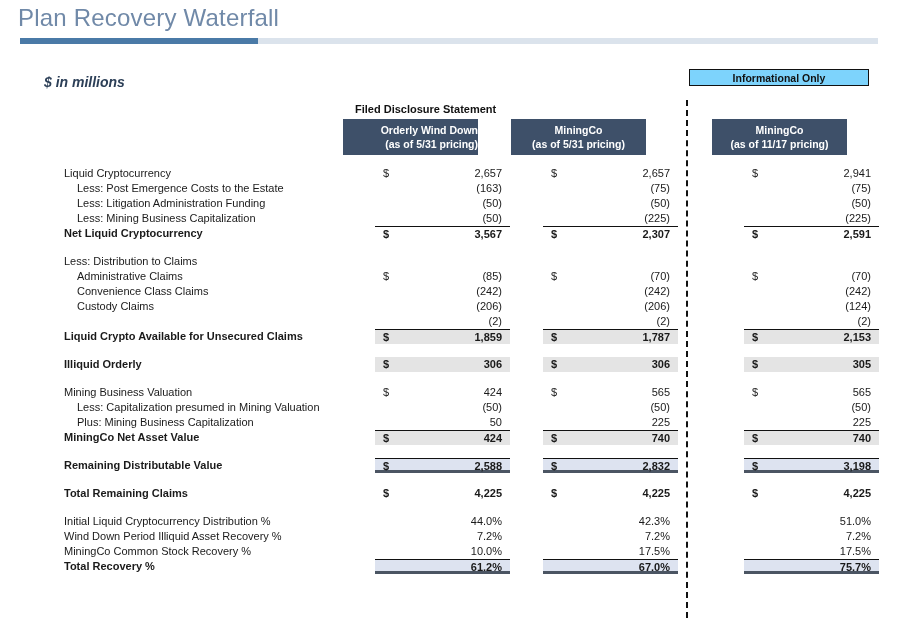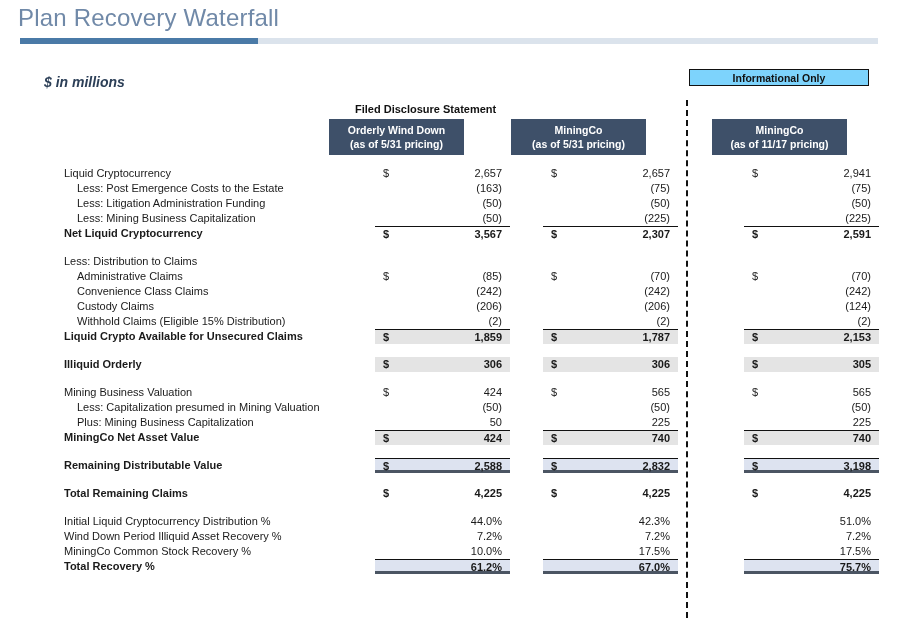--- a/index.html
+++ b/index.html
@@ -98,21 +98,21 @@
     color: #ffffff;
     box-sizing: border-box;
     display: flex;
     flex-direction: column;
     align-items: center;
     justify-content: center;
     font-size: 10.5px;
     font-weight: 700;
     line-height: 14px;
   }
-  #col-header-1 { left: 329px; }
+  #col-header-1 { left: 343px; align-items: flex-end; }
   #col-header-2 { left: 511px; }
   #col-header-3 { left: 712px; }
 
   
   #informational-divider {
     position: absolute;
     left: 686px;
     top: 100px;
     width: 0;
     height: 518px;
@@ -321,21 +321,20 @@
         <span class="val">(206)</span>
       </div>
       <div class="cell c2 pct">
         <span class="val">(206)</span>
       </div>
       <div class="cell c3 pct">
         <span class="val">(124)</span>
       </div>
     </div>
     <div class="wf-row">
-      <div class="row-label indent">Withhold Claims (Eligible 15% Distribution)</div>
       <div class="cell c1 pct">
         <span class="val">(2)</span>
       </div>
       <div class="cell c2 pct">
         <span class="val">(2)</span>
       </div>
       <div class="cell c3 pct">
         <span class="val">(2)</span>
       </div>
     </div>

